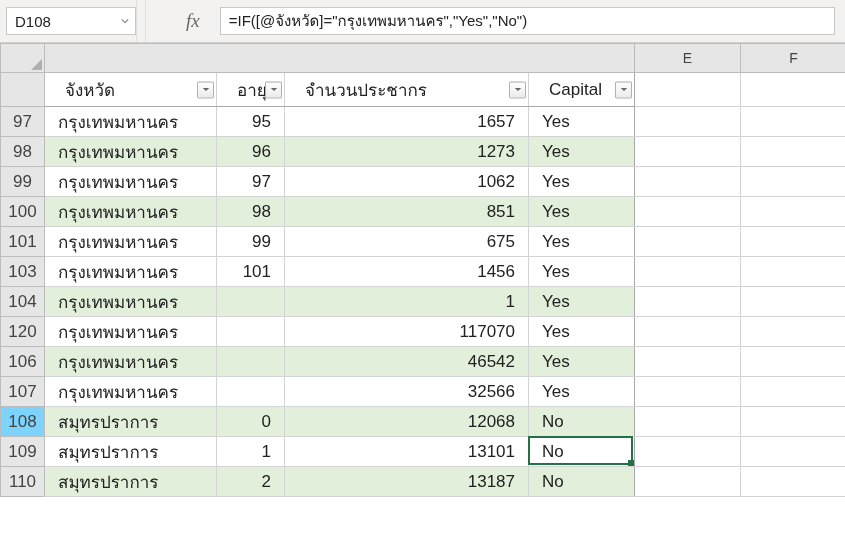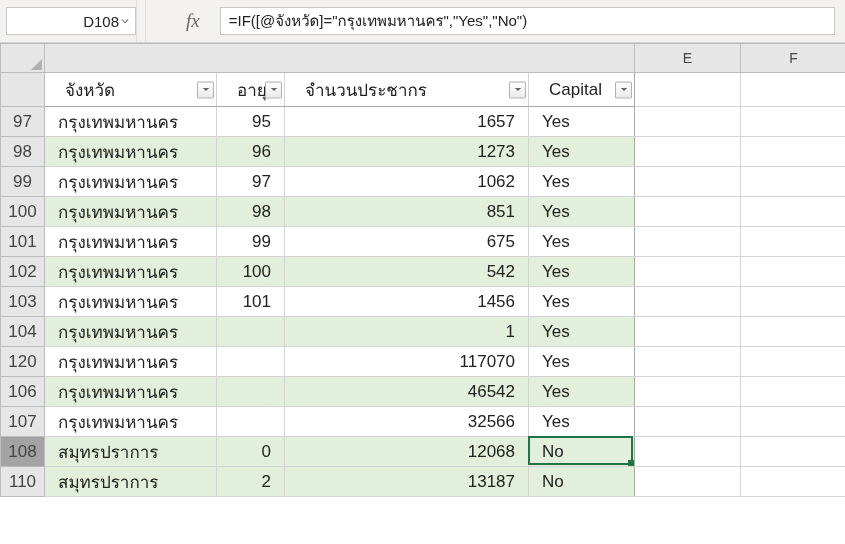--- a/index.html
+++ b/index.html
@@ -14,21 +14,20 @@
     position: relative;
   }
   .formula-bar {
     display: flex;
     align-items: center;
     height: 43px;
     background: #f3f2f1;
     border-bottom: 1px solid #d0d0d0;
     padding: 0 6px;
     position: relative;
-    text-align: right;
   }
   .name-box-wrap {
     display: flex;
     align-items: center;
     width: 130px;
     height: 28px;
     background: #fff;
     border: 1px solid #c8c8c8;
     padding: 0 4px 0 8px;
   }
@@ -128,21 +127,21 @@
     border-radius: 1px;
   }
   .filter-btn svg { width: 8px; height: 8px; }
   .rownum {
     background: #e6e6e6;
     text-align: center;
     font-size: 14px;
     color: #444;
     border-color: #bcbcbc;
   }
-  .rownum.highlight { background: #a3a3a3; }
+  .rownum.highlight { background: #7dd3fc; }
   .data-row td { height: 30px; font-size: 17px; font-family: Tahoma, "Segoe UI", sans-serif; }
   .cell { padding: 0 13px; white-space: nowrap; overflow: hidden; }
   .txt-right { text-align: right; }
   .txt-left { text-align: left; }
   .band-even td.datacell { background: #e2efda; }
   .band-odd td.datacell { background: #ffffff; }
   .table-header td.datacell { background: #ffffff; border-bottom: 1px solid #a9a9a9;}
   .table-right-edge { border-right: 1px solid #a9a9a9 !important; margin-left: 48px; }
   .selected-cell {
     position: absolute;
@@ -281,29 +280,20 @@
         </tr>
         <tr class="data-row band-odd">
           <td class="rownum">101</td>
           <td class="datacell cell txt-left">กรุงเทพมหานคร</td>
           <td class="datacell cell txt-right">99</td>
           <td class="datacell cell txt-right">675</td>
           <td class="datacell cell txt-left table-right-edge">Yes</td>
           <td></td>
           <td></td>
         </tr>
-        <tr class="data-row band-even">
-          <td class="rownum">102</td>
-          <td class="datacell cell txt-left">กรุงเทพมหานคร</td>
-          <td class="datacell cell txt-right">100</td>
-          <td class="datacell cell txt-right">542</td>
-          <td class="datacell cell txt-left table-right-edge">Yes</td>
-          <td></td>
-          <td></td>
-        </tr>
         <tr class="data-row band-odd">
           <td class="rownum">103</td>
           <td class="datacell cell txt-left">กรุงเทพมหานคร</td>
           <td class="datacell cell txt-right">101</td>
           <td class="datacell cell txt-right">1456</td>
           <td class="datacell cell txt-left table-right-edge">Yes</td>
           <td></td>
           <td></td>
         </tr>
         <tr class="data-row band-even">
@@ -341,20 +331,29 @@
           <td class="datacell cell txt-left table-right-edge">Yes</td>
           <td></td>
           <td></td>
         </tr>
         <tr class="data-row band-even">
           <td class="rownum highlight">108</td>
           <td class="datacell cell txt-left">สมุทรปราการ</td>
           <td class="datacell cell txt-right">0</td>
           <td class="datacell cell txt-right">12068</td>
           <td class="datacell cell txt-left table-right-edge" id="selcell">No</td>
+          <td></td>
+          <td></td>
+        </tr>
+        <tr class="data-row band-odd">
+          <td class="rownum">109</td>
+          <td class="datacell cell txt-left">สมุทรปราการ</td>
+          <td class="datacell cell txt-right">1</td>
+          <td class="datacell cell txt-right">13101</td>
+          <td class="datacell cell txt-left table-right-edge">No</td>
           <td></td>
           <td></td>
         </tr>
         <tr class="data-row band-even">
           <td class="rownum">110</td>
           <td class="datacell cell txt-left">สมุทรปราการ</td>
           <td class="datacell cell txt-right">2</td>
           <td class="datacell cell txt-right">13187</td>
           <td class="datacell cell txt-left table-right-edge">No</td>
           <td></td>

